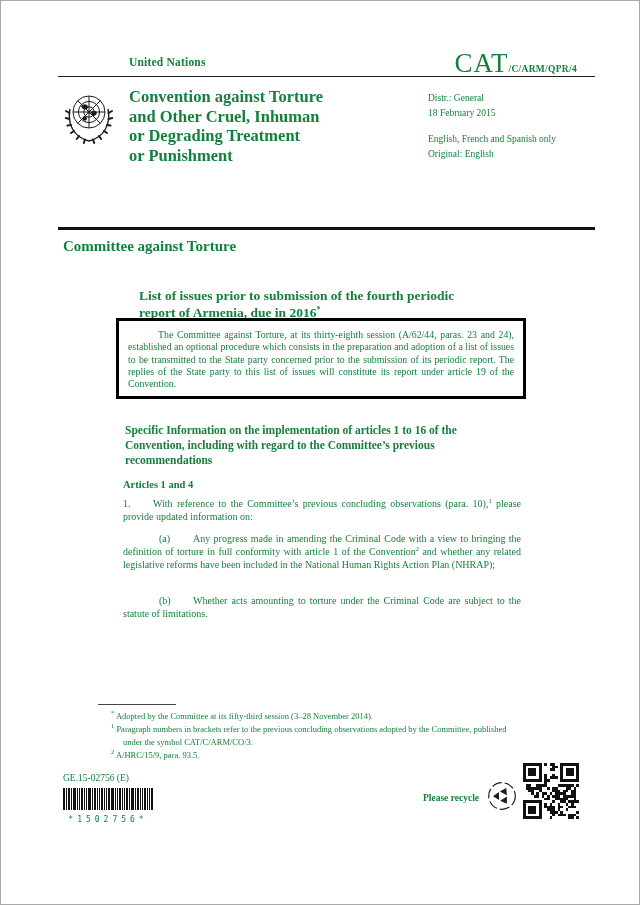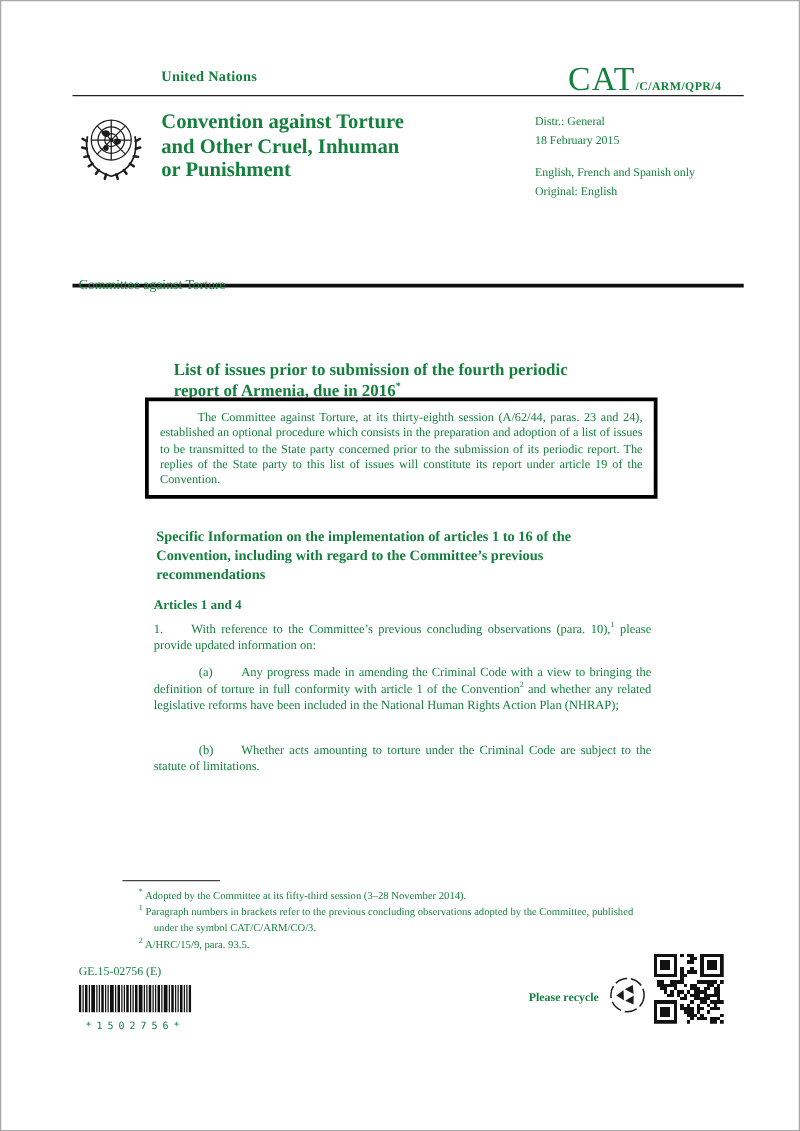--- a/index.html
+++ b/index.html
@@ -16,21 +16,21 @@
   .sym-main{font-size:27px;letter-spacing:1px;}
   .sym-suffix{font-size:9.5px;font-weight:bold;letter-spacing:.3px;}
   .rule-top{left:57px;width:537px;top:75px;height:1.4px;background:#222;}
   .emblem{left:60px;top:84px;width:56px;height:72px;}
   .conv-title{left:128px;top:86px;font-size:16.5px;font-weight:bold;line-height:19.5px;width:280px;}
   .block{display:block;}
   .distr{left:427px;top:90px;font-size:9.5px;line-height:15px;width:170px;}
   .distr-gap{height:11px;}
   
   .rule-thick{left:57px;width:537px;top:226px;height:3px;background:#111;}
-  .committee{left:62px;top:221px;font-size:11px;font-weight:normal;}
+  .committee{left:62px;top:237px;font-size:15px;font-weight:bold;}
   .doc-title{left:122px;top:271px;margin:16px;font-size:13.5px;font-weight:bold;line-height:16.5px;width:420px;}
   .doc-title sup{font-size:8px;vertical-align:super;line-height:0;}
   .box{left:115px;top:317px;width:410px;height:81px;border:3px solid #000000;box-sizing:border-box;overflow:hidden;}
   .box p{margin:0;padding:8px 9px 0 9px;font-size:9.8px;line-height:12.3px;text-align:justify;text-indent:30px;}
   .section-heading{left:122px;top:420px;margin:2px;font-size:11.5px;font-weight:bold;line-height:15.2px;width:420px;}
   .articles{left:122px;top:478px;margin:0;font-size:10.5px;font-weight:bold;}
   .para{margin:0;font-size:10px;line-height:13px;text-align:justify;width:398px;}
   .p1{left:122px;top:496px;}
   .ia{left:122px;top:531px;}
   .ib{left:122px;top:593px;}
@@ -96,20 +96,21 @@
         <line x1="43" y1="46" x2="46" y2="48"></line>
         <line x1="38" y1="51" x2="40.2" y2="54"></line>
         <line x1="32" y1="54.5" x2="33.2" y2="58"></line>
       </g>
     </svg>
   </div>
 
   <div class="abs conv-title">
     <span class="block">Convention against Torture</span>
     <span class="block">and Other Cruel, Inhuman</span>
+    <span class="block">or Degrading Treatment</span>
     <span class="block">or Punishment</span>
   </div>
 
   <div class="abs distr">
     <div>Distr.: General</div>
     <div>18 February 2015</div>
     <div class="distr-gap"></div>
     <div>English, French and Spanish only</div>
     <div>Original: English</div>
   </div>

